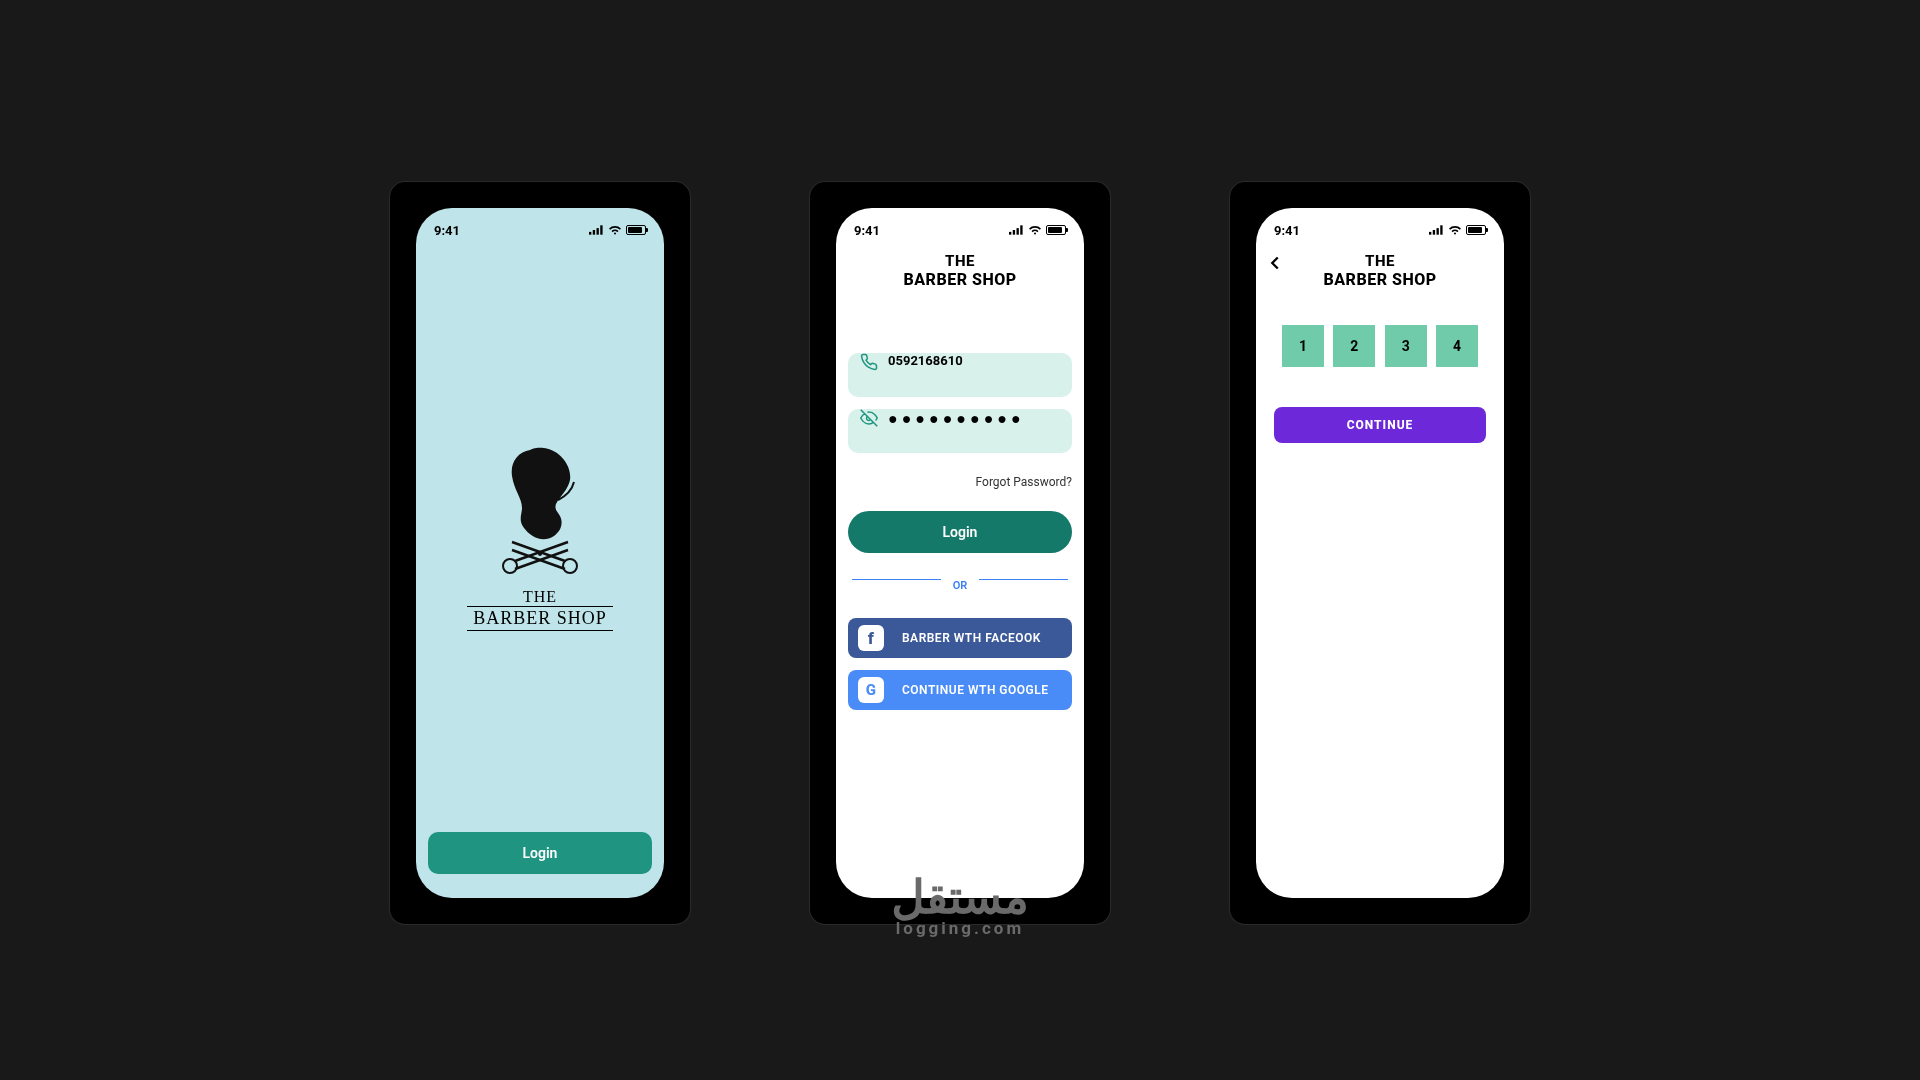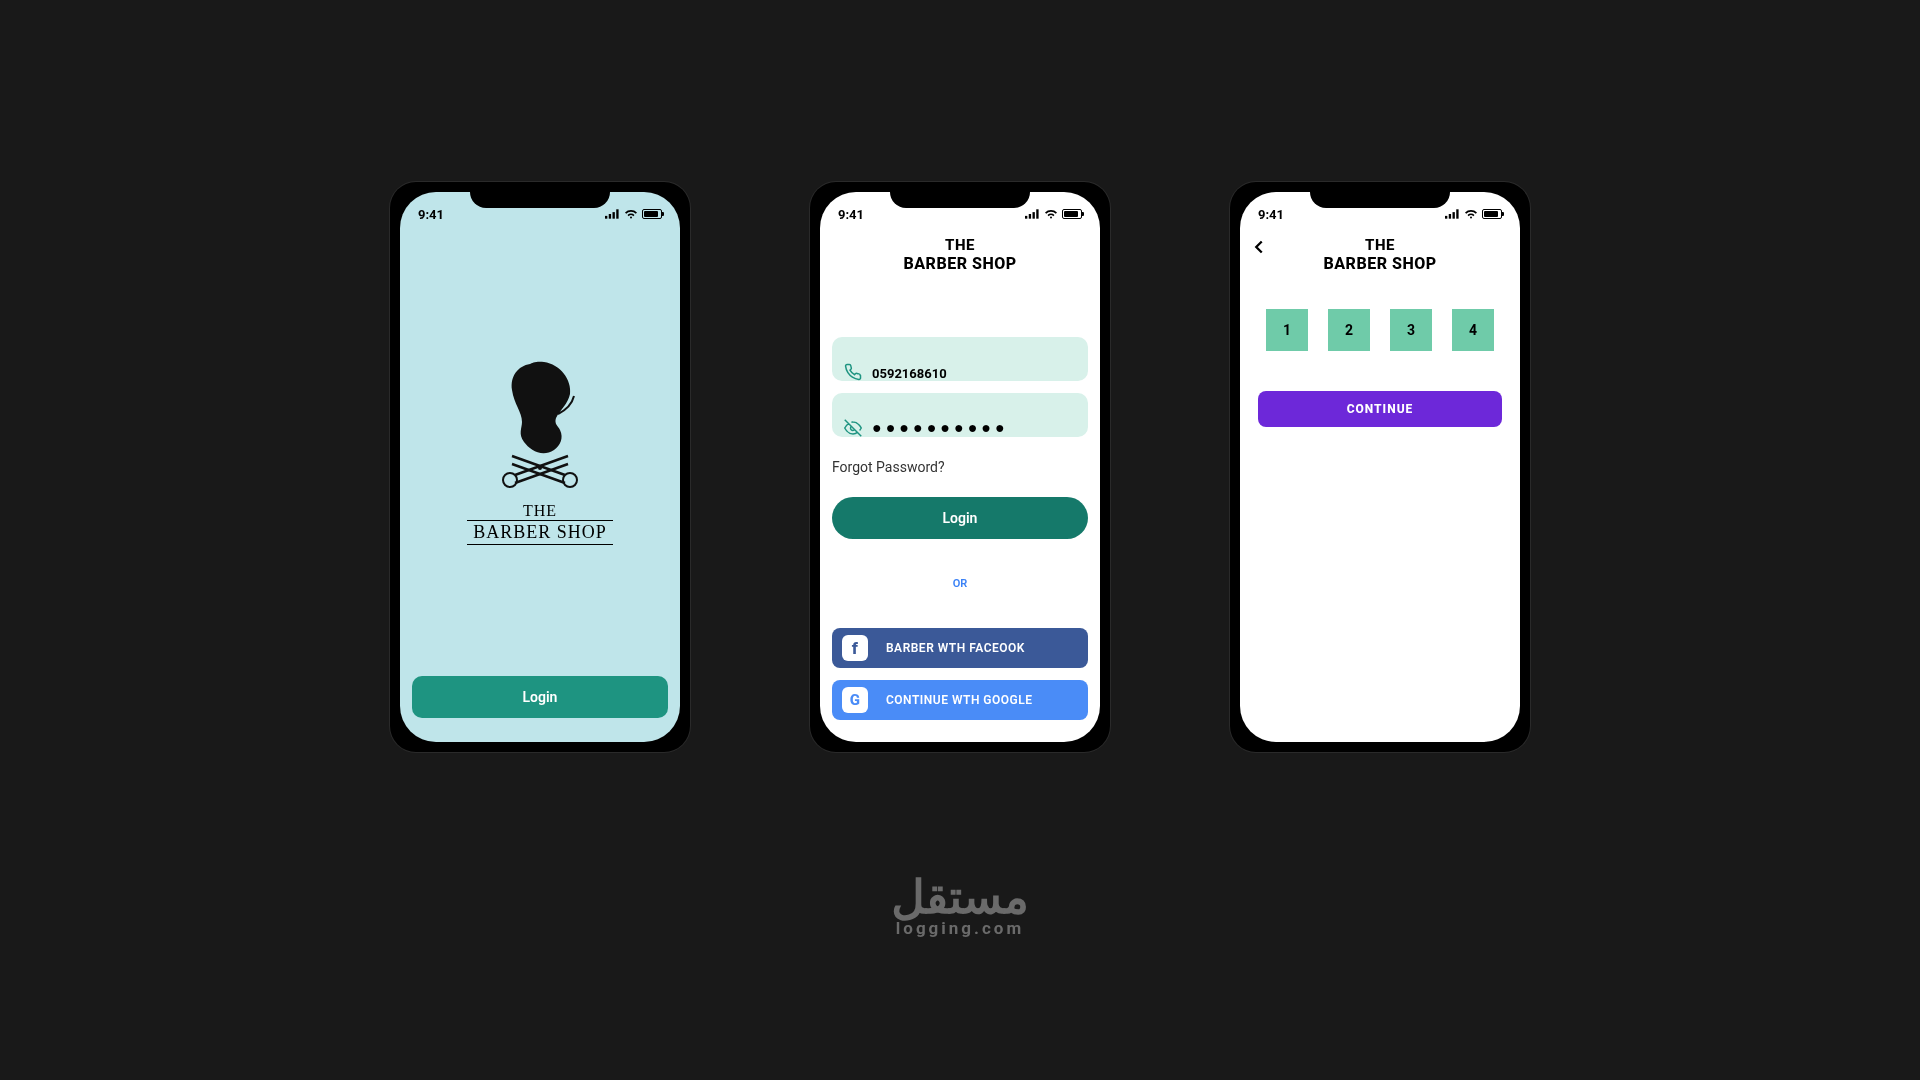--- a/index.html
+++ b/index.html
@@ -1,19 +1,19 @@
 <!DOCTYPE html>
 <html><head>
 <meta charset="utf-8">
 <style>
 *{box-sizing:border-box;margin:0;padding:0;font-family:-apple-system,BlinkMacSystemFont,'Segoe UI',Roboto,Helvetica,Arial,sans-serif;}
 body{background:#191919;width:1920px;height:1080px;position:relative;overflow:hidden;}
 .canvas{position:absolute;left:50%;top:50%;transform:translate(-50%,-50%);width:1536px;height:864px;background:#191919;}
 .phones{display:flex;justify-content:center;gap:120px;padding-top:74px;}
-.phone{width:300px;height:570px;background:#000;border-radius:26px;padding:10px;position:relative;box-shadow:0 0 0 1px #2a2a2a;}
+.phone{width:300px;height:742px;background:#000;border-radius:15px;padding:26px;position:relative;box-shadow:0 0 0 1px #2a2a2a;}
 .screen{width:100%;height:100%;border-radius:36px;overflow:hidden;position:relative;}
 .notch{position:absolute;top:0;left:50%;transform:translateX(-50%);width:140px;height:26px;background:#000;border-bottom-left-radius:16px;border-bottom-right-radius:16px;z-index:10;}
 .statusbar{display:flex;justify-content:space-between;align-items:center;padding:8px 18px 0;height:36px;font-size:13px;font-weight:700;color:#000;}
 .status-right{display:flex;gap:4px;align-items:center;}
 .sig{width:15px;height:10px;}
 .wifi{width:14px;height:10px;}
 .batt{width:20px;height:10px;border:1px solid #000;border-radius:2px;position:relative;}
 .batt::after{content:"";position:absolute;right:-3px;top:2px;width:2px;height:4px;background:#000;border-radius:0 1px 1px 0;}
 .batt-fill{position:absolute;left:1px;top:1px;bottom:1px;width:14px;background:#000;border-radius:1px;}
 
@@ -24,27 +24,27 @@
 .logo-the{font-size:16px;font-weight:500;letter-spacing:1px;font-family:Georgia,serif;}
 .logo-bs{font-size:18px;font-weight:500;letter-spacing:1px;font-family:Georgia,serif;border-top:1px solid #000;border-bottom:1px solid #000;padding:1px 6px;display:inline-block;}
 .btn{border:none;border-radius:10px;width:calc(100% - 24px);margin:0 auto 24px;height:42px;font-size:14px;font-weight:600;color:#fff;cursor:pointer;display:block;}
 .btn-teal{background:#1e9481;}
 
 .s2{background:#fff;display:flex;flex-direction:column;}
 .app-title{text-align:center;font-weight:800;letter-spacing:0.5px;margin-top:8px;}
 .app-title .l1{font-size:15px;}
 .app-title .l2{font-size:16px;}
 .form{padding:20px 12px 0;display:flex;flex-direction:column;gap:12px;margin-top:44px;}
-.input{background:#d8f1ea;border-radius:10px;height:44px;display:flex;align-items:flex-end;padding:0 12px;gap:10px;}
+.input{background:#d8f1ea;border-radius:10px;height:44px;display:flex;align-items:flex-start;padding:0 12px;gap:10px;}
 .input svg{flex-shrink:0;}
 .input-val{font-size:13px;font-weight:700;color:#000;flex:1;}
 .dots{letter-spacing:4px;font-size:16px;}
-.forgot{text-align:left;font-size:14px;color:#333;margin:10px 0;}
+.forgot{text-align:right;font-size:12px;color:#333;margin:10px 0;}
 .login2{background:#15796a;border:none;border-radius:22px;height:42px;color:#fff;font-size:14px;font-weight:600;cursor:pointer;}
-.or-row{display:flex;align-items:center;gap:12px;margin:14px 0;padding:0 4px;flex-direction:column;}
+.or-row{display:flex;align-items:flex-start;gap:12px;margin:14px 0;padding:0 4px;}
 .or-line{flex:1;height:1px;background:#3b82f6;}
 .or-text{font-size:11px;color:#3b82f6;font-weight:600;}
 .social{border:none;border-radius:8px;height:40px;display:flex;align-items:center;padding:0 10px;gap:18px;color:#fff;font-size:12px;font-weight:600;letter-spacing:0.5px;cursor:pointer;}
 .social-icon{width:26px;height:26px;background:#fff;border-radius:6px;display:flex;align-items:center;justify-content:center;font-weight:800;}
 .fb{background:#3b5998;}
 .fb .social-icon{color:#3b5998;font-size:17px;}
 .gg{background:#4a8cf7;}
 .gg .social-icon{color:#4a8cf7;font-size:15px;}
 
 .s3{background:#fff;display:flex;flex-direction:column;}

